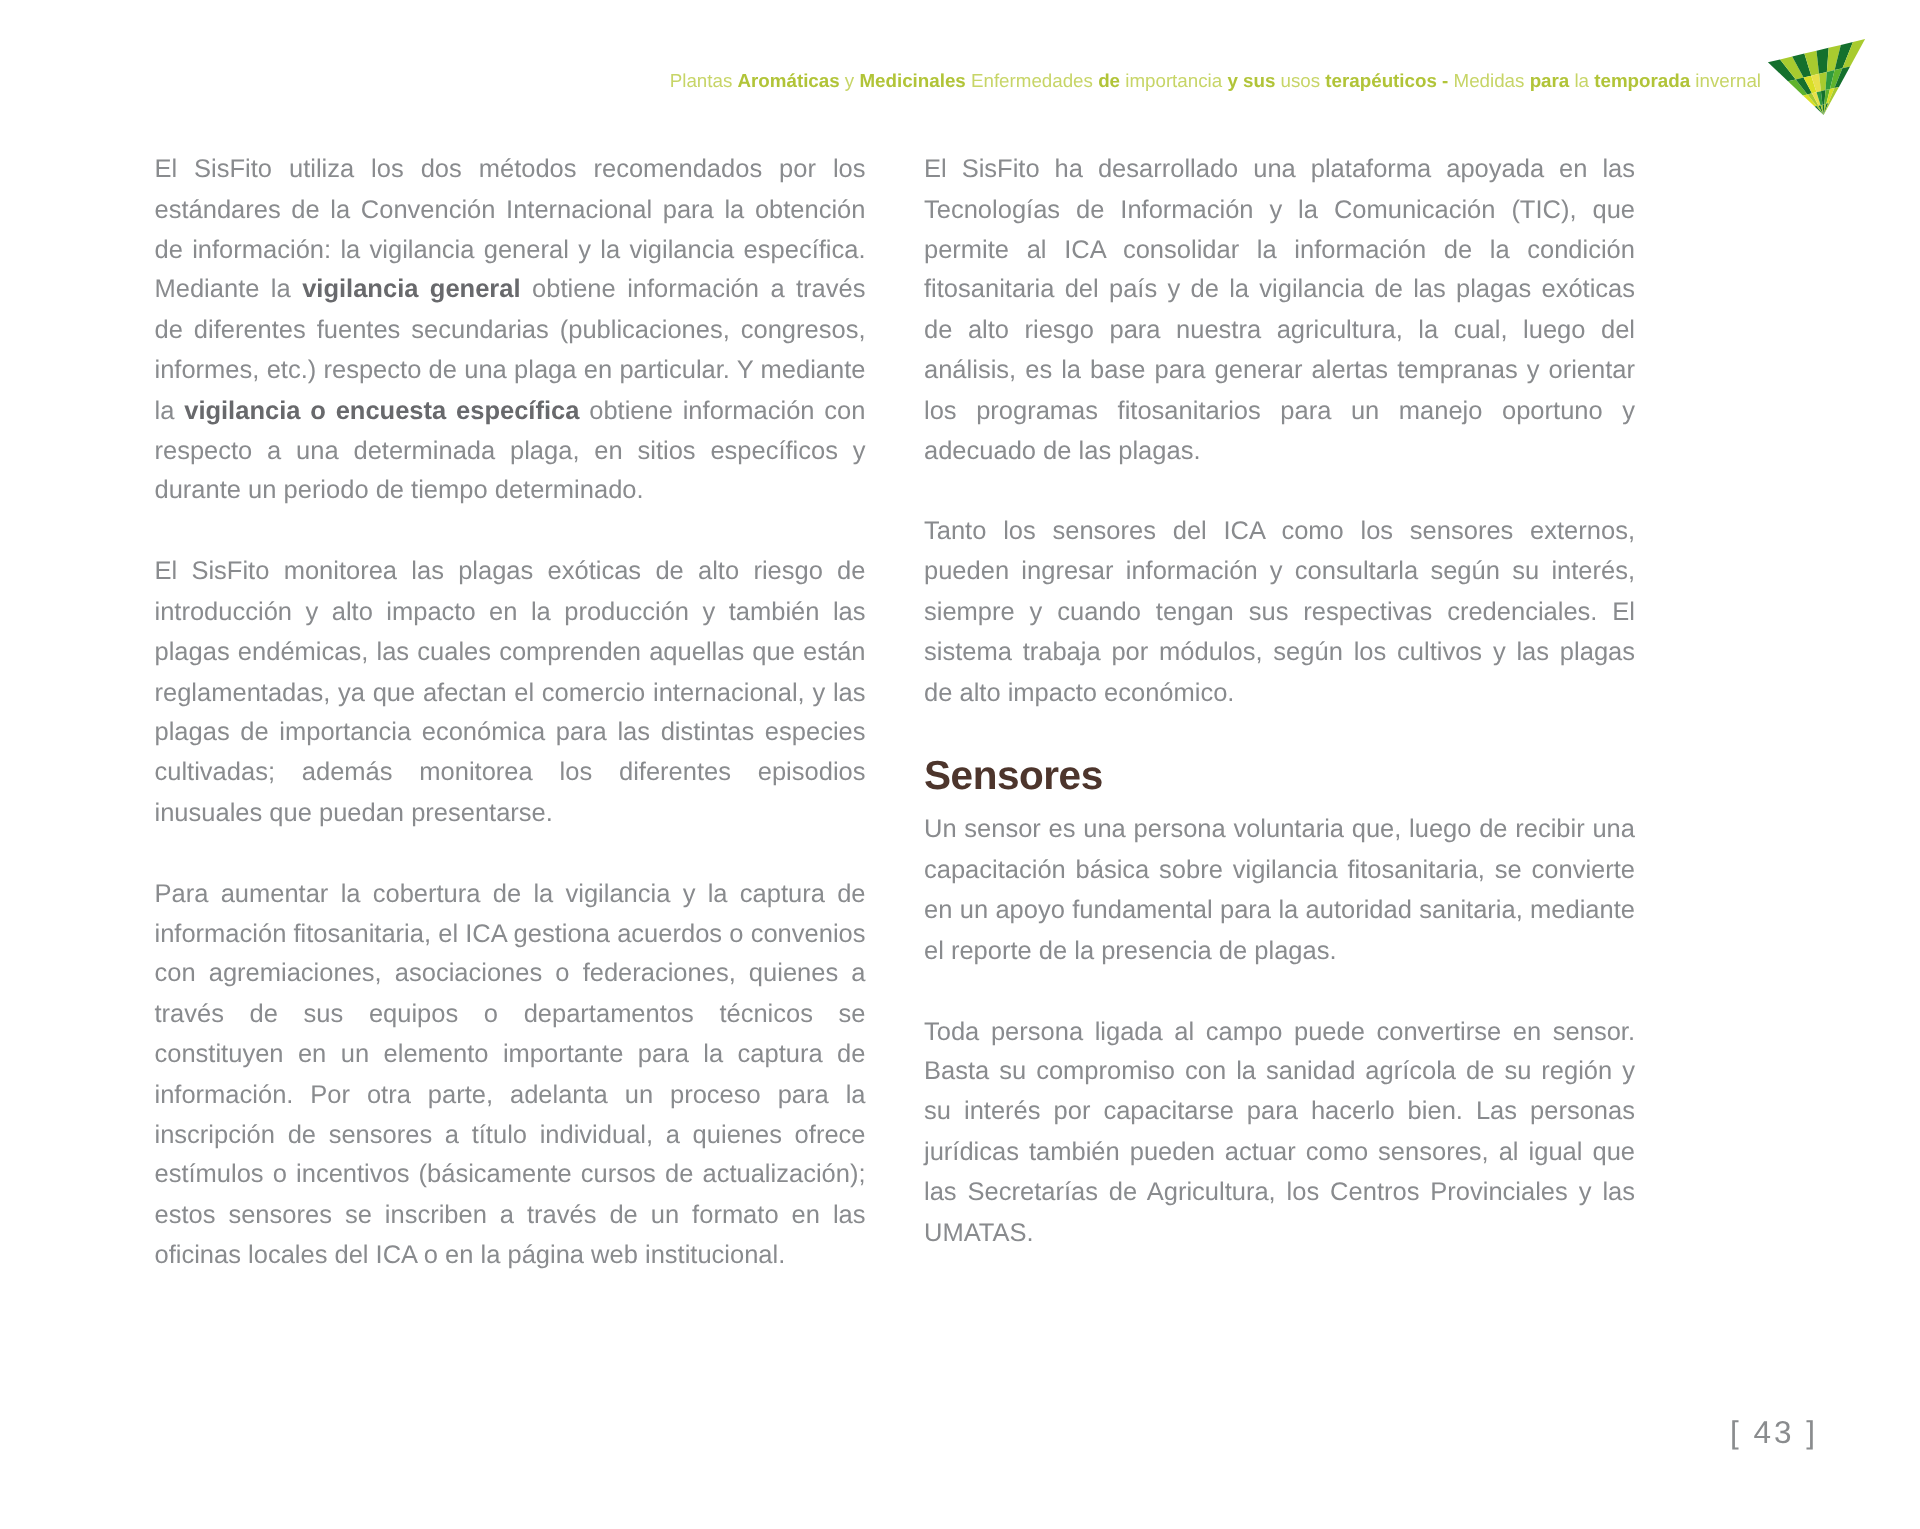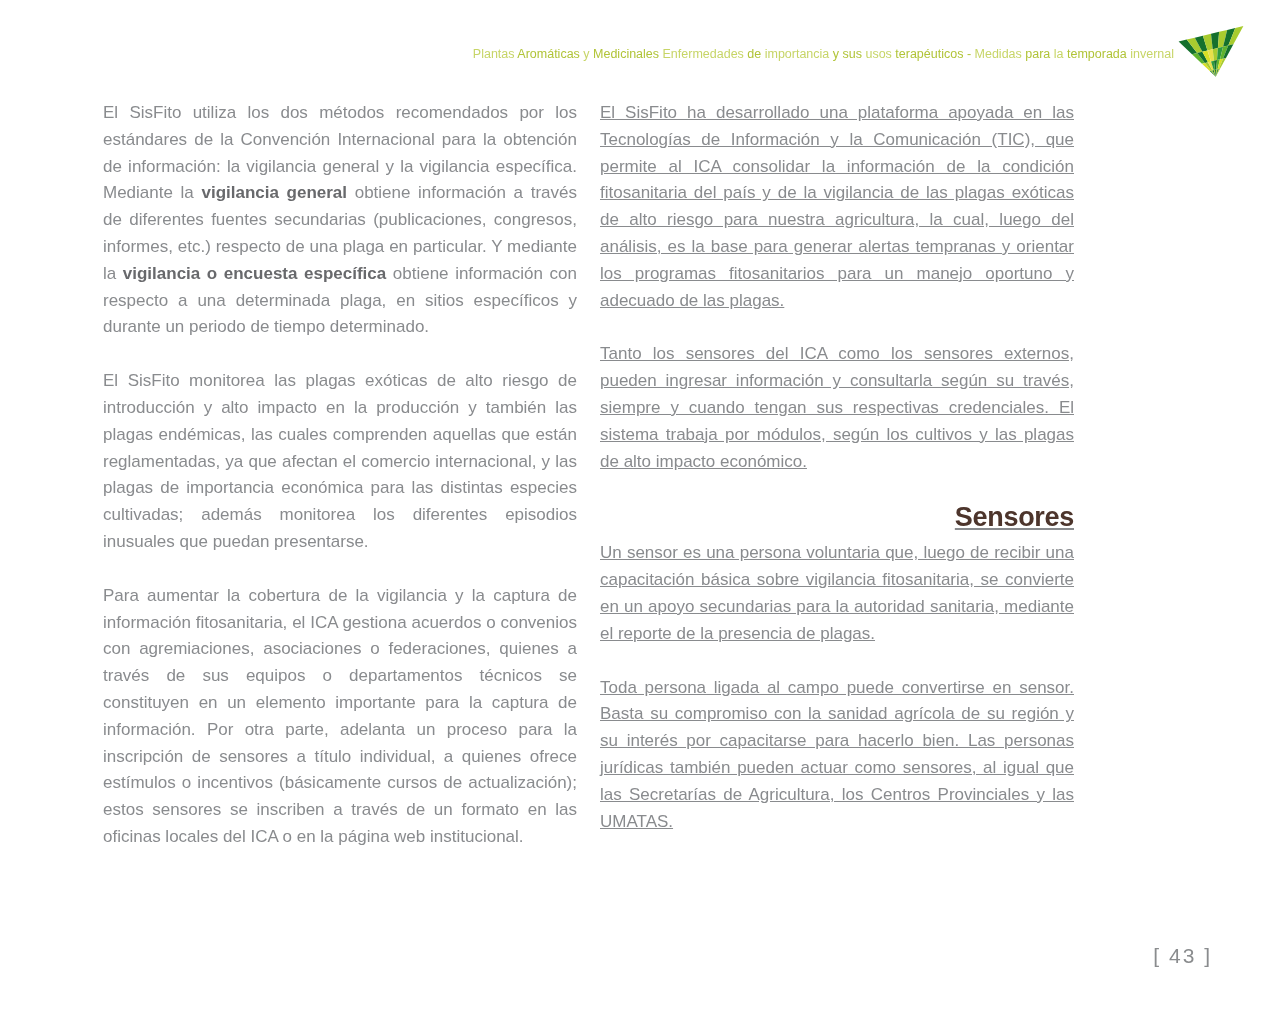--- a/index.html
+++ b/index.html
@@ -22,21 +22,21 @@
   .header-strip{
     position:absolute;
     top:47px;
     right:106px;
     font-size:12.5px;
     line-height:14px;
     color:var(--hdr-reg);
     white-space:nowrap;
   }
   .header-strip .seg-b{
-    font-weight:normal;
+    font-weight:bold;
     color:var(--hdr-bold);
     text-align:center;
   }
   .logo{
     position:absolute;
     left:1172px;
     top:24px;
     width:78px;
     height:54px;
   }
@@ -44,34 +44,34 @@
   .col{
     position:absolute;
     top:100px;
     width:474px;
     color:var(--body-text);
     font-size:17px;
     line-height:26.8px;
     text-align:justify;
   }
   .col-left{left:103px;}
-  .col-right{left:600px;text-decoration:underline;}
+  .col-right{left:616px;}
   .col p{margin:0 0 27px 0;}
   .col p b{
     font-weight:bold;
     color:var(--body-bold);
   }
   .col h2{
     font-family:"Liberation Sans", sans-serif;
     font-weight:bold;
     color:var(--heading);
     font-size:27px;
     line-height:31px;
     letter-spacing:-0.3px;
-    text-align:right;
+    text-align:left;
     margin:4px 0 7px 0;
   }
   
   .page-number{
     position:absolute;
     right:68px;
     top:944px;
     font-size:21px;
     color:#8a8c8e;
     letter-spacing:2px;
@@ -117,19 +117,19 @@
     <polygon points="61.6,66.5 63.6,66.0 57.0,78.0 57.0,78.0" fill="#a8cb2f"></polygon>
   </svg>
 
 <div class="col col-left">
     <p><span>El SisFito utiliza los dos métodos recomendados por los estándares de la Convención Internacional para la obtención de información: la vigilancia general y la vigilancia específica. Mediante la </span><b>vigilancia general</b><span> obtiene información a través de diferentes fuentes secundarias (publicaciones, congresos, informes, etc.) respecto de una plaga en particular. Y mediante la </span><b>vigilancia o encuesta específica</b><span> obtiene información con respecto a una determinada plaga, en sitios específicos y durante un periodo de tiempo determinado.</span></p>
     <p><span>El SisFito monitorea las plagas exóticas de alto riesgo de introducción y alto impacto en la producción y también las plagas endémicas, las cuales comprenden aquellas que están reglamentadas, ya que afectan el comercio internacional, y las plagas de importancia económica para las distintas especies cultivadas; además monitorea los diferentes episodios inusuales que puedan presentarse.</span></p>
     <p><span>Para aumentar la cobertura de la vigilancia y la captura de información fitosanitaria, el ICA gestiona acuerdos o convenios con agremiaciones, asociaciones o federaciones, quienes a través de sus equipos o departamentos técnicos se constituyen en un elemento importante para la captura de información. Por otra parte, adelanta un proceso para la inscripción de sensores a título individual, a quienes ofrece estímulos o incentivos (básicamente cursos de actualización); estos sensores se inscriben a través de un formato en las oficinas locales del ICA o en la página web institucional.</span></p>
   </div>
 <div class="col col-right">
     <p><span>El SisFito ha desarrollado una plataforma apoyada en las Tecnologías de Información y la Comunicación (TIC), que permite al ICA consolidar la información de la condición fitosanitaria del país y de la vigilancia de las plagas exóticas de alto riesgo para nuestra agricultura, la cual, luego del análisis, es la base para generar alertas tempranas y orientar los programas fitosanitarios para un manejo oportuno y adecuado de las plagas.</span></p>
-    <p><span>Tanto los sensores del ICA como los sensores externos, pueden ingresar información y consultarla según su través, siempre y cuando tengan sus respectivas credenciales. El sistema trabaja por módulos, según los cultivos y las plagas de alto impacto económico.</span></p>
+    <p><span>Tanto los sensores del ICA como los sensores externos, pueden ingresar información y consultarla según su interés, siempre y cuando tengan sus respectivas credenciales. El sistema trabaja por módulos, según los cultivos y las plagas de alto impacto económico.</span></p>
     <h2>Sensores</h2>
-    <p><span>Un sensor es una persona voluntaria que, luego de recibir una capacitación básica sobre vigilancia fitosanitaria, se convierte en un apoyo secundarias para la autoridad sanitaria, mediante el reporte de la presencia de plagas.</span></p>
+    <p><span>Un sensor es una persona voluntaria que, luego de recibir una capacitación básica sobre vigilancia fitosanitaria, se convierte en un apoyo fundamental para la autoridad sanitaria, mediante el reporte de la presencia de plagas.</span></p>
     <p><span>Toda persona ligada al campo puede convertirse en sensor. Basta su compromiso con la sanidad agrícola de su región y su interés por capacitarse para hacerlo bien. Las personas jurídicas también pueden actuar como sensores, al igual que las Secretarías de Agricultura, los Centros Provinciales y las UMATAS.</span></p>
   </div>
 
 <div class="page-number">[ 43 ]</div>
 
 </body></html>

